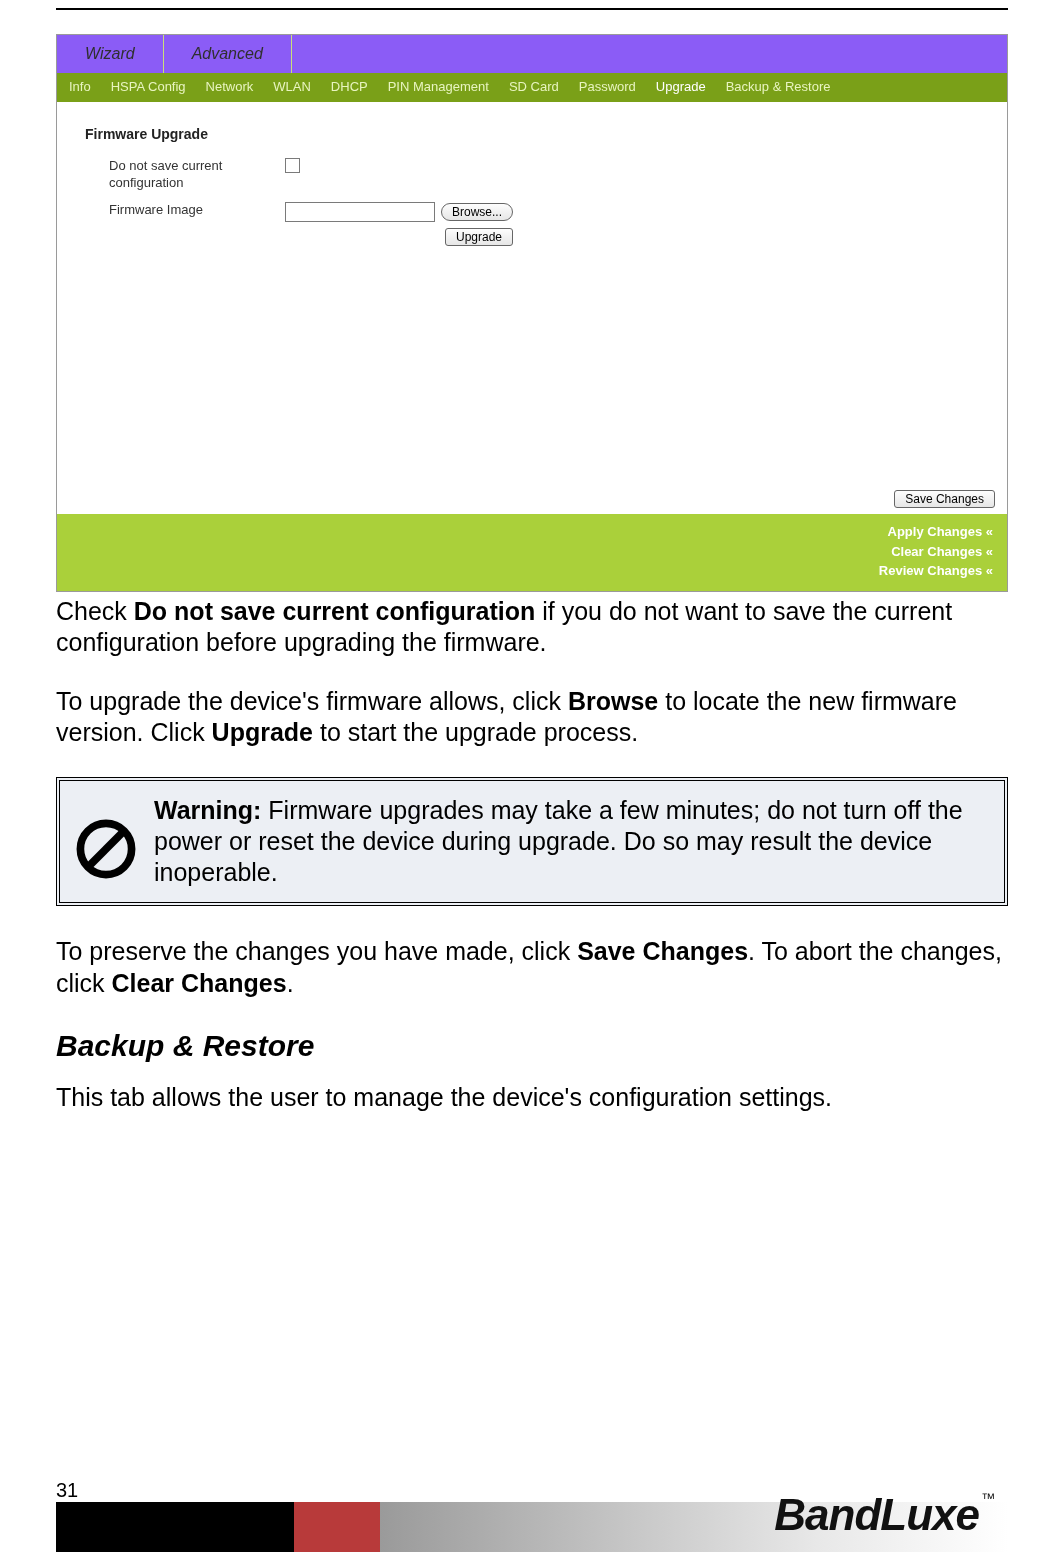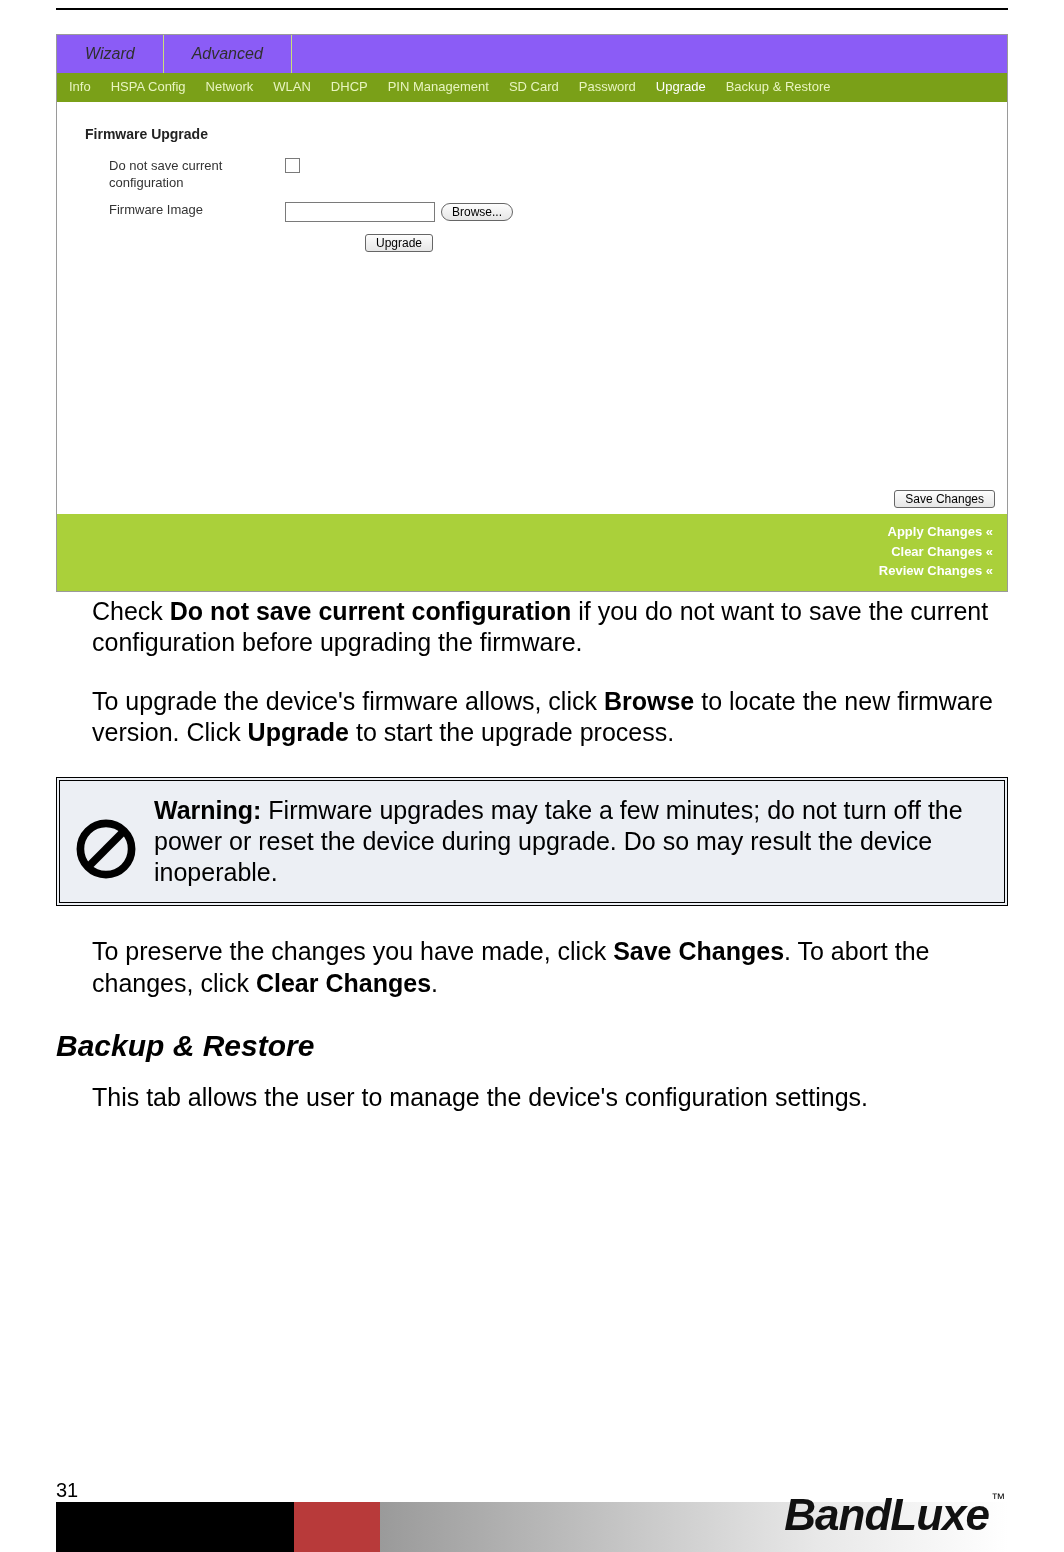--- a/index.html
+++ b/index.html
@@ -114,21 +114,21 @@
     font-size:13px;
     cursor:pointer;
   }
   
   .article {
     font-size: 25px;
     line-height: 1.25;
     color:#000;
     margin-top: 4px;
   }
-  .article p { margin-bottom: 28px; margin-left: 36px; }
+  .article p { margin-bottom: 28px; }
   .article .heading {
     font-style: italic;
     font-weight: bold;
     font-size: 30px;
     margin: 6px 0 18px 0;
   }
   .warn-box {
     border: 4px double #000;
     padding: 14px 18px 14px 14px;
     display:flex;
@@ -152,21 +152,21 @@
   .brandbar {
     height: 50px;
     background: linear-gradient(to right,
       #000 0%, #000 25%,
       #b83a3a 25%, #b83a3a 34%,
       #9a9a9a 34%, #e8e8e8 80%, #ffffff 100%);
     position:relative;
   }
   .brand {
     position:absolute;
-    right:4px; top:-12px;
+    right:14px; top:-12px;
     font-family: "Arial Black", Arial, sans-serif;
     font-weight:900;
     font-style:italic;
     font-size:44px;
     letter-spacing:-1px;
     color:#111;
   }
   .brand .tm { font-size:14px; vertical-align: top; font-style:normal; font-weight:normal; margin-left:2px;}
 </style>
 </head>
@@ -196,21 +196,21 @@
 
     <div class="form-row">
       <div class="lbl">Do not save current configuration</div>
       <div class="ctrl">
         <span class="chk"></span>
       </div>
     </div>
 
     <div class="form-row">
       <div class="lbl">Firmware Image</div>
-      <div class="ctrl" style="flex-direction:column; align-items:center; gap:12px;">
+      <div class="ctrl" style="flex-direction:column; align-items:flex-end; gap:6px;">
         <div style="display:flex; gap:6px; align-items:center;">
           <span class="file-field"></span>
           <button class="btn btn-browse">Browse...</button>
         </div>
         <button class="btn">Upgrade</button>
       </div>
     </div>
   </div>
   <div class="save-row">
     <button class="btn">Save Changes</button>

